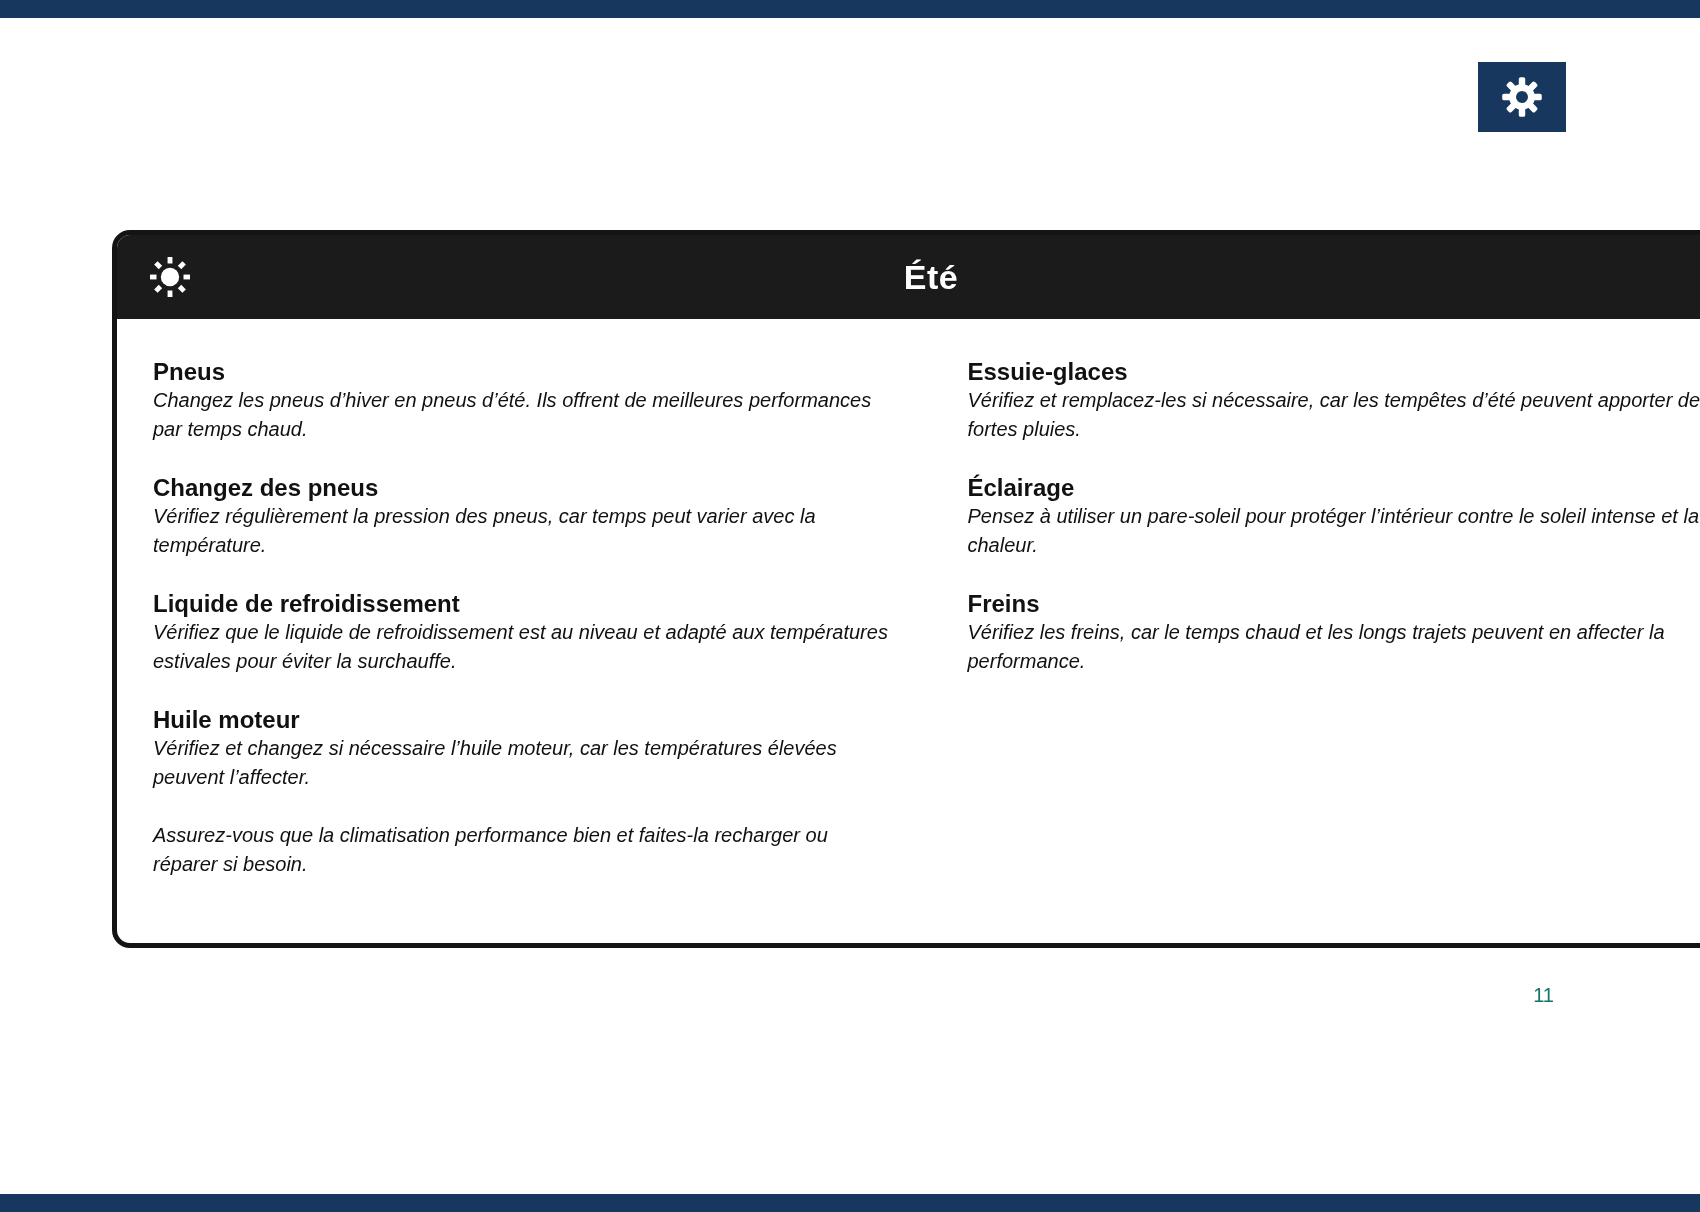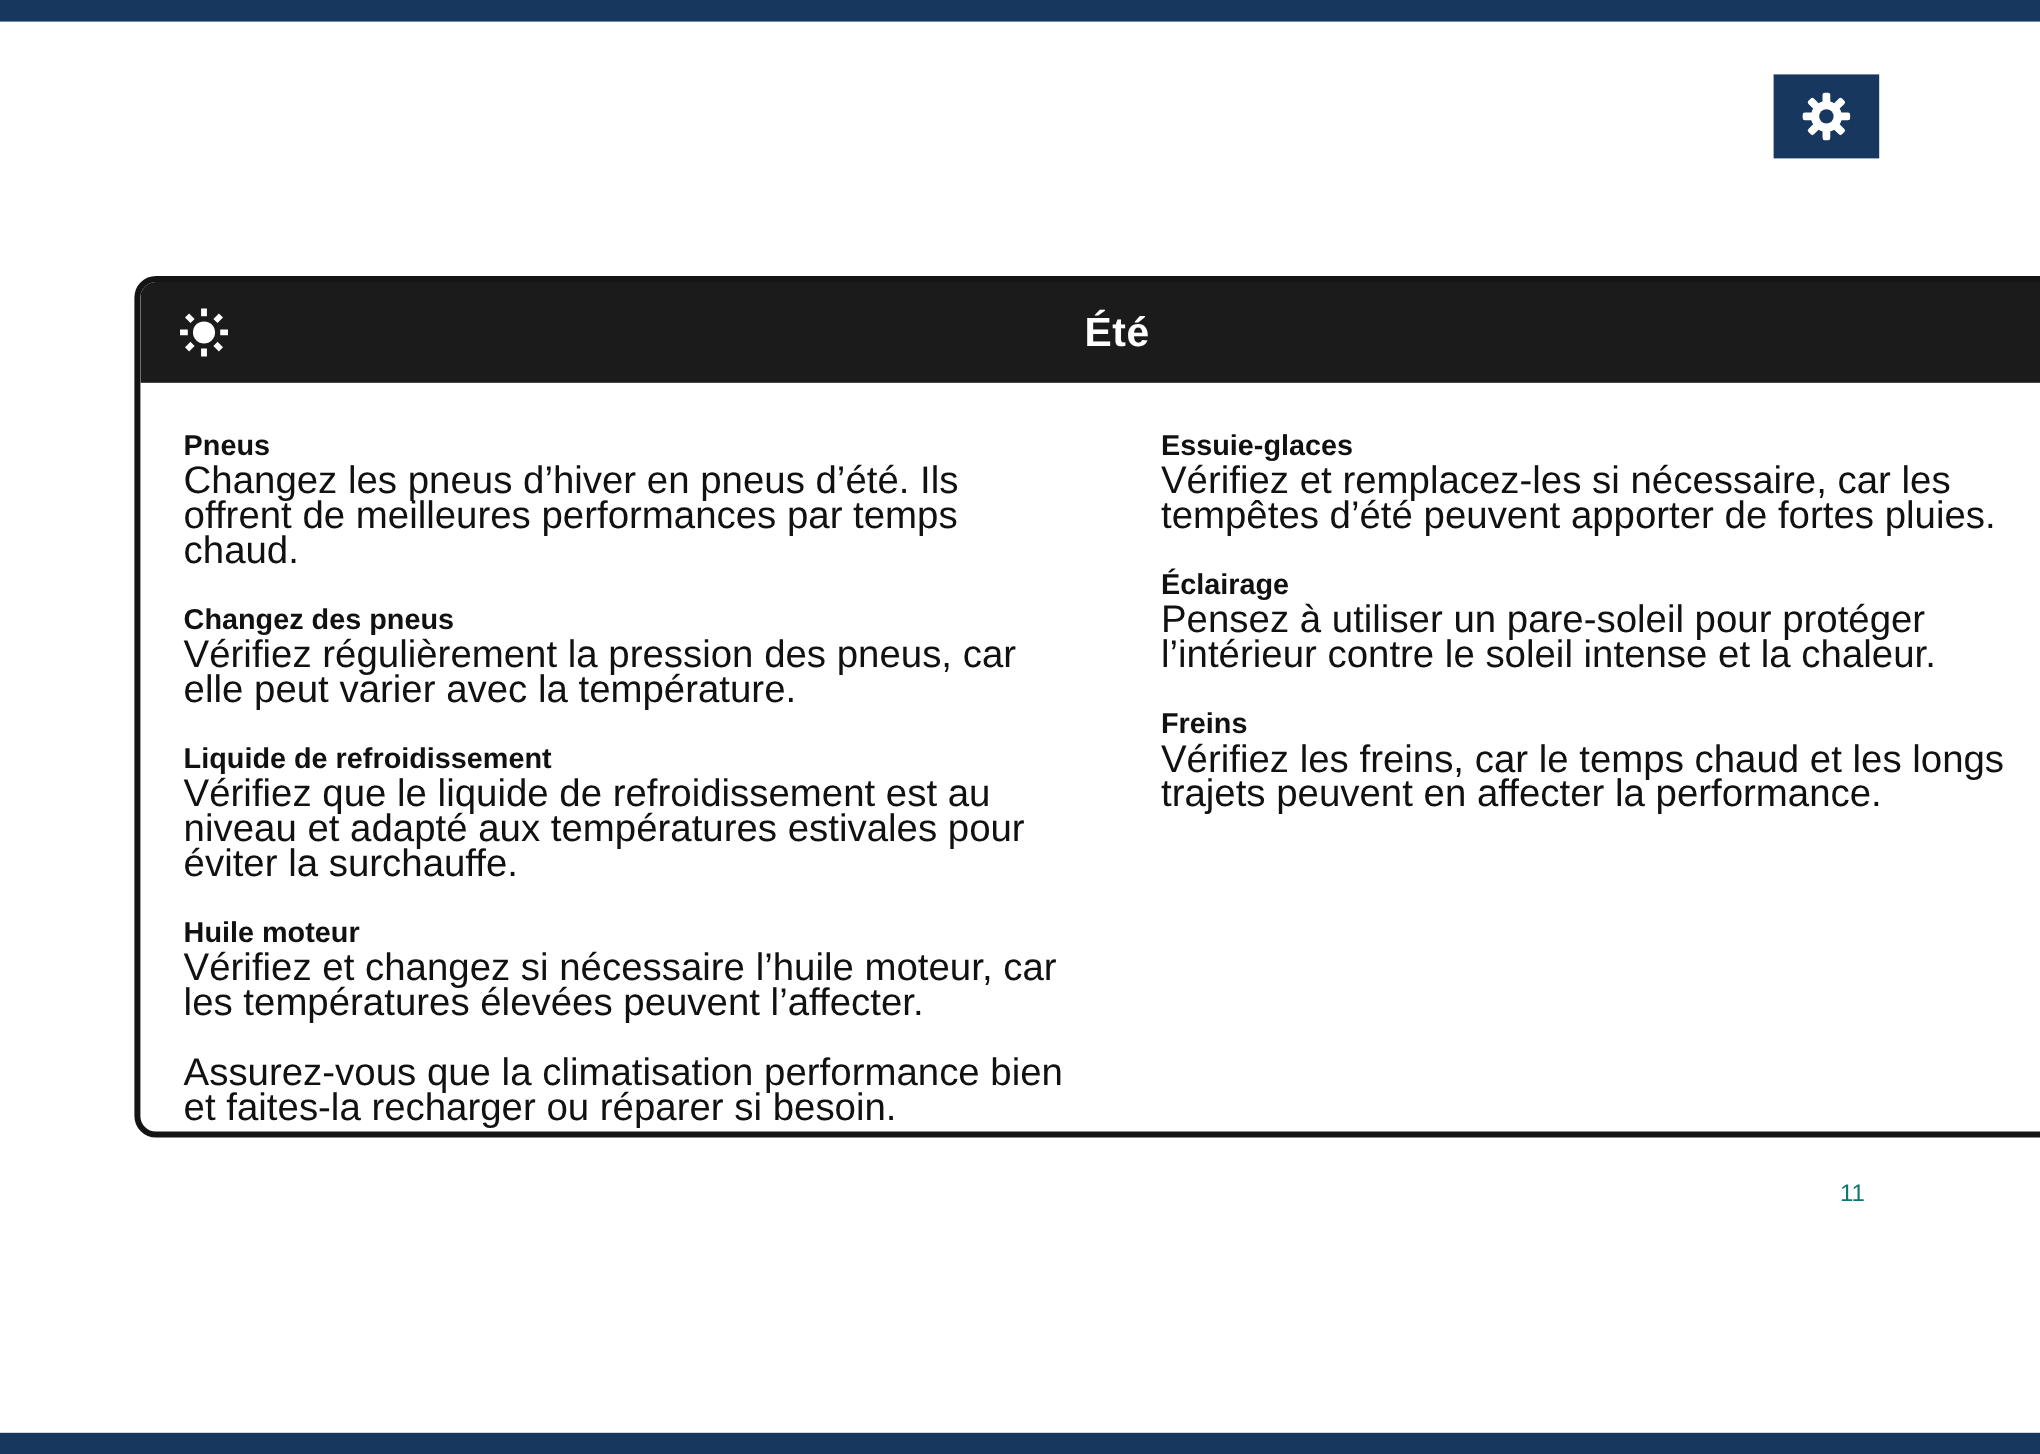--- a/index.html
+++ b/index.html
@@ -86,23 +86,24 @@
   .entry { margin-bottom: 29px; }
   .entry h3 {
     margin: 0;
     font-size: 24px;
     line-height: 29px;
     font-weight: bold;
     color: var(--text);
   }
   .entry p {
     margin: 0;
-    font-size: 32px;
+    font-size: 20px;
     line-height: 29px;
     color: var(--text);
+    font-style: italic;
   }
 
   .page-number {
     position: absolute;
     right: 146px;
     top: 984px;
     font-size: 20px;
     color: #0f766e;
   }
 </style>
@@ -151,21 +152,21 @@
   </div>
 
   <div class="card-body">
     <div class="col">
       <section class="entry">
         <h3>Pneus</h3>
         <p>Changez les pneus d’hiver en pneus d’été. Ils offrent de meilleures performances par temps chaud.</p>
       </section>
       <section class="entry">
         <h3>Changez des pneus</h3>
-        <p>Vérifiez régulièrement la pression des pneus, car elle peut varier avec la température.</p>
+        <p>Vérifiez régulièrement la pression des pneus, car temps peut varier avec la température.</p>
       </section>
       <section class="entry">
         <h3>Liquide de refroidissement</h3>
         <p>Vérifiez que le liquide de refroidissement est au niveau et adapté aux températures estivales pour éviter la surchauffe.</p>
       </section>
       <section class="entry">
         <h3>Huile moteur</h3>
         <p>Vérifiez et changez si nécessaire l’huile moteur, car les températures élevées peuvent l’affecter.</p>
       </section>
       <section class="entry">

